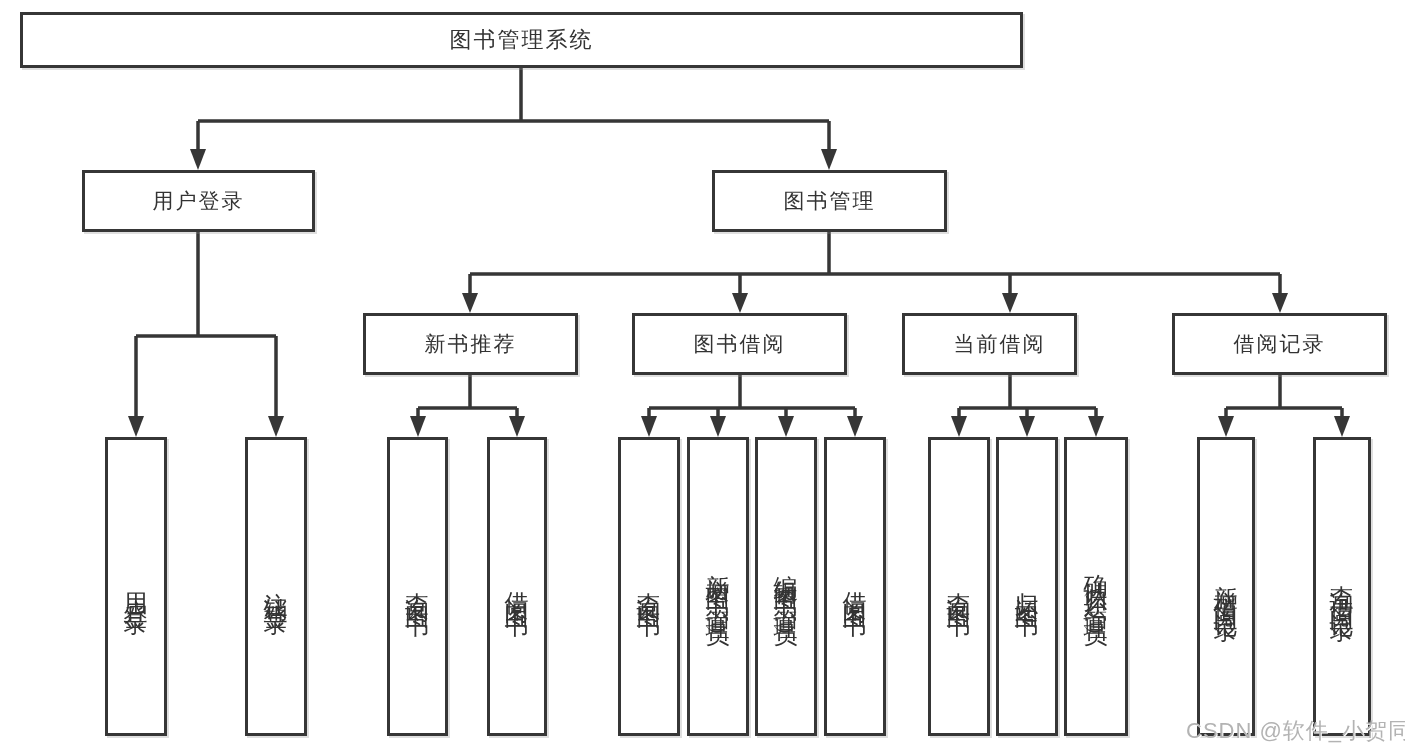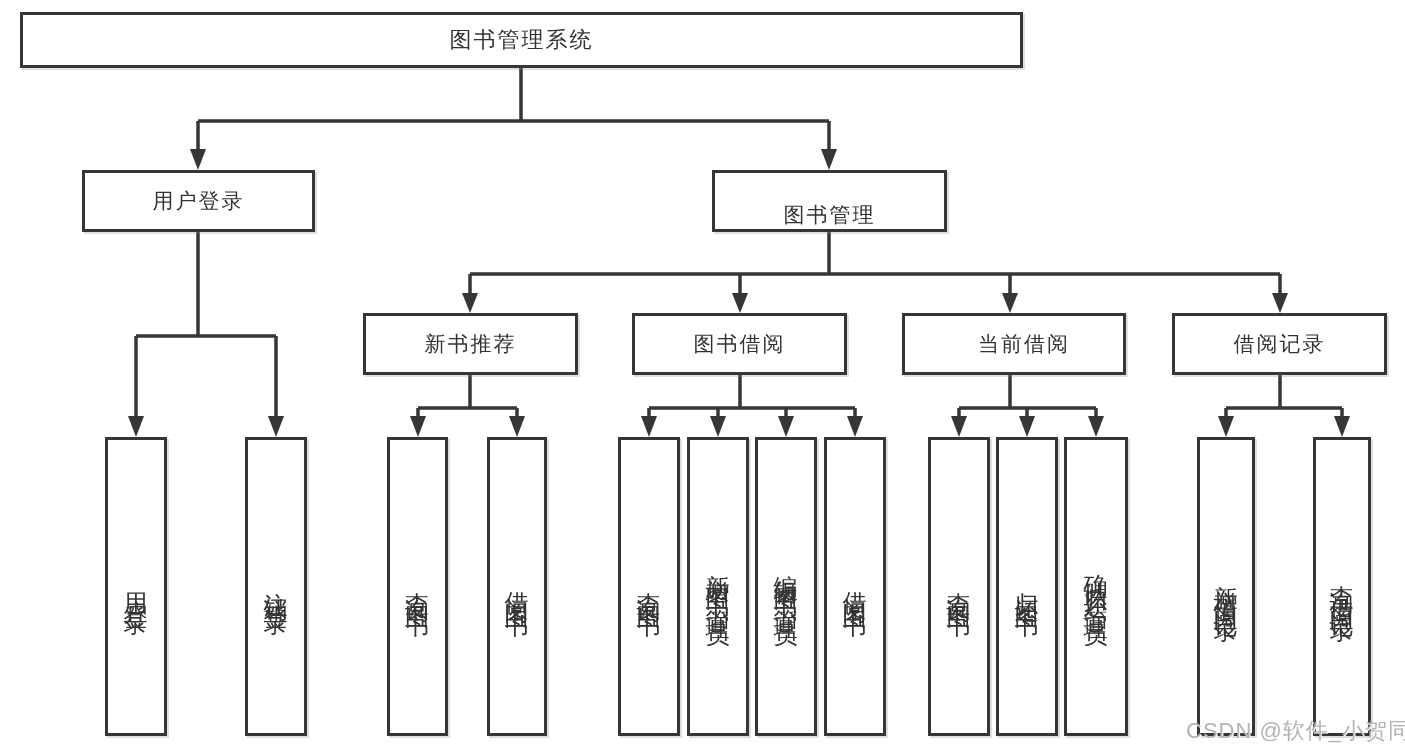--- a/index.html
+++ b/index.html
@@ -75,31 +75,31 @@
     </g>
   </svg>
 
   <div class="box root hbox">
     <span>图书管理系统</span>
   </div>
 
   <div class="box lvl1 hbox" style="left:82px; width:233px;">
     <span>用户登录</span>
   </div>
-  <div class="box lvl1 hbox" style="left:712px; width:235px;align-items:flex-end;">
+  <div class="box lvl1 hbox" style="left:712px; width:235px;">
     <span>图书管理</span>
   </div>
 
   <div class="box lvl2 hbox" style="left:363px;">
     <span>新书推荐</span>
   </div>
   <div class="box lvl2 hbox" style="left:632px;">
     <span>图书借阅</span>
   </div>
-  <div class="box lvl2 hbox" style="left:902px; width:224px;padding-left:20px;">
+  <div class="box lvl2 hbox" style="left:902px; width:175px;padding-left:20px;">
     <span>当前借阅</span>
   </div>
   <div class="box lvl2 hbox" style="left:1172px;">
     <span>借阅记录</span>
   </div>
 
   <div class="box leaf" style="left:105px; width:62px;">
     <span>用户登录</span>
   </div>
   <div class="box leaf" style="left:245px; width:62px;">

